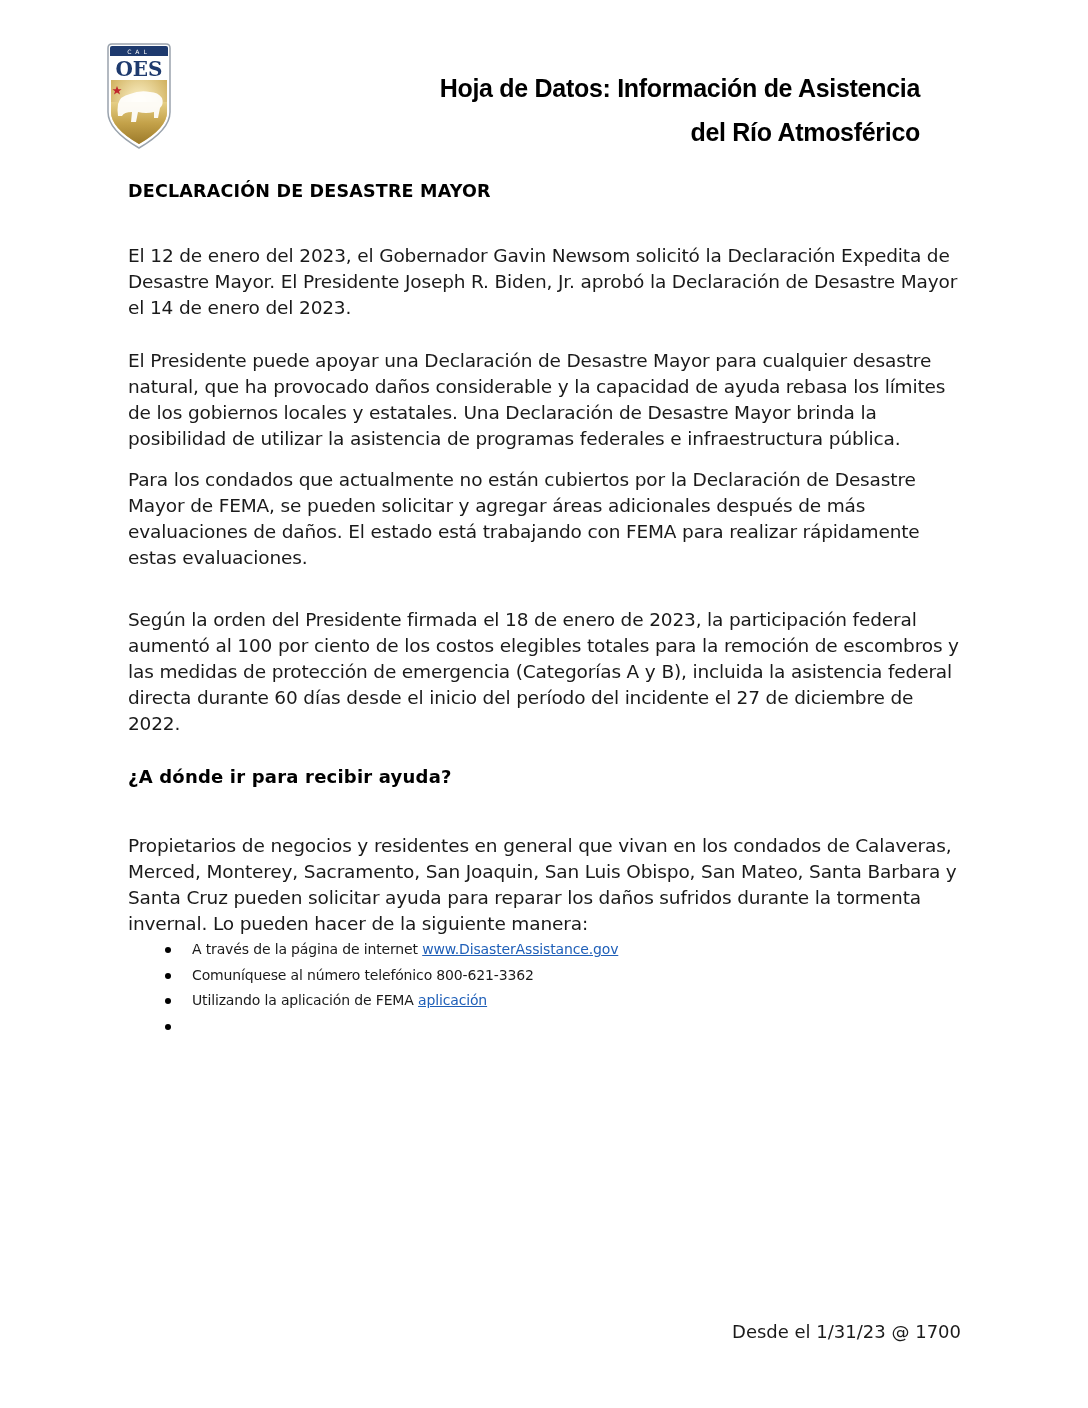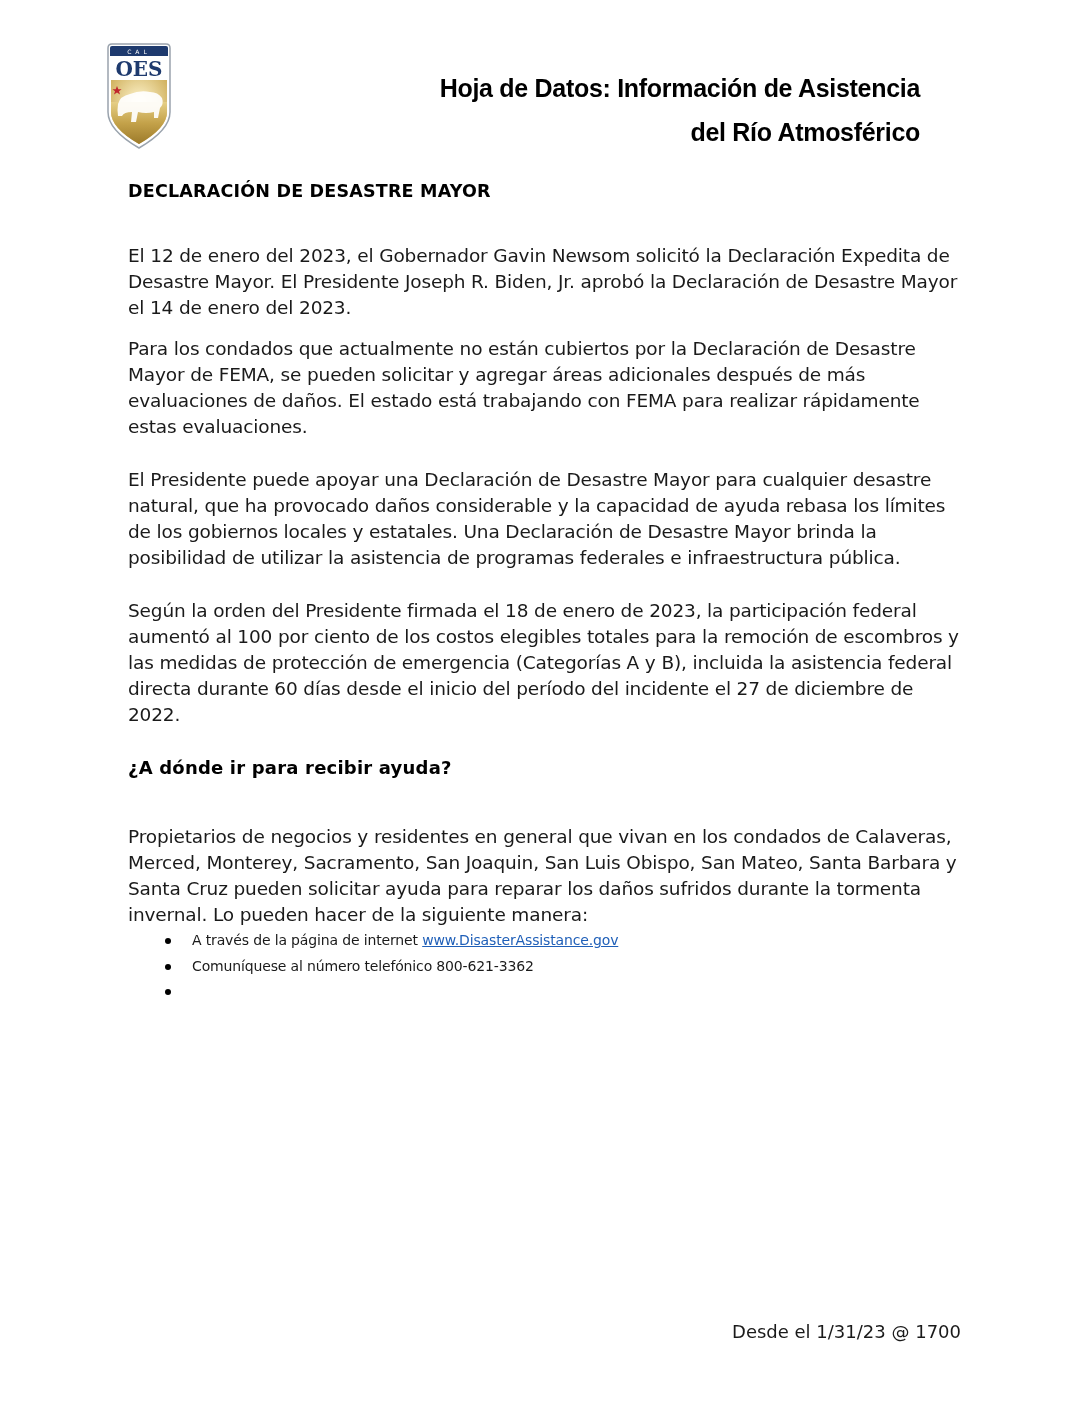--- a/index.html
+++ b/index.html
@@ -50,21 +50,21 @@
       font-weight: normal;
       font-size: 18.5px;
       line-height: 26px;
       color: #1a1a1a;
       letter-spacing: -0.15px;
     }
     .sec-heading { margin-top: 0; }
     .p1 { margin-top: 39px; }
     .p2 { margin-top: 27px; }
     .p3 { margin-top: 15px; }
-    .p4 { margin-top: 27px; }
+    .p4 { margin-top: 36px; }
     .sub-heading { margin-top: 27px; font-size: 18px; }
     .p5 { margin-top: 43px; }
 
     ul.help-list {
       list-style: none;
       margin-left: 37px;
       margin-top: 0;
     }
     ul.help-list li {
       position: relative;
@@ -135,38 +135,42 @@
   <h1 class="title">
     <span>Hoja de Datos: Información de Asistencia</span><br>
     <span>del Río Atmosférico</span>
   </h1>
 
   <div class="content">
 
     <h2 class="heading sec-heading">DECLARACIÓN DE DESASTRE MAYOR</h2>
 
     <p class="para p1">El 12 de enero del 2023, el Gobernador Gavin Newsom solicitó la Declaración Expedita de Desastre Mayor. El Presidente Joseph R. Biden, Jr. aprobó la Declaración de Desastre Mayor el 14 de enero del 2023.</p>
+    <p class="para p2">El Presidente puede apoyar una Declaración de Desastre Mayor para cualquier desastre natural, que ha provocado daños considerable y la capacidad de ayuda rebasa los límites de los gobiernos locales y estatales. Una Declaración de Desastre Mayor brinda la posibilidad de utilizar la asistencia de programas federales e infraestructura pública.</p>
     <p class="para p3">Para los condados que actualmente no están cubiertos por la Declaración de Desastre Mayor de FEMA, se pueden solicitar y agregar áreas adicionales después de más evaluaciones de daños. El estado está trabajando con FEMA para realizar rápidamente estas evaluaciones.</p>
-    <p class="para p2">El Presidente puede apoyar una Declaración de Desastre Mayor para cualquier desastre natural, que ha provocado daños considerable y la capacidad de ayuda rebasa los límites de los gobiernos locales y estatales. Una Declaración de Desastre Mayor brinda la posibilidad de utilizar la asistencia de programas federales e infraestructura pública.</p>
     <p class="para p4">Según la orden del Presidente firmada el 18 de enero de 2023, la participación federal aumentó al 100 por ciento de los costos elegibles totales para la remoción de escombros y las medidas de protección de emergencia (Categorías A y B), incluida la asistencia federal directa durante 60 días desde el inicio del período del incidente el 27 de diciembre de 2022.</p>
 
     <h2 class="heading sub-heading">¿A dónde ir para recibir ayuda?</h2>
 
     <p class="para p5">Propietarios de negocios y residentes en general que vivan en los condados de Calaveras, Merced, Monterey, Sacramento, San Joaquin, San Luis Obispo, San Mateo, Santa Barbara y Santa Cruz pueden solicitar ayuda para reparar los daños sufridos durante la tormenta invernal. Lo pueden hacer de la siguiente manera:</p>
 
     <ul class="help-list">
       <li>
         <span class="bullet"></span>
         <span>A través de la página de internet </span><a class="link" href="#">www.DisasterAssistance.gov</a>
       </li>
       <li>
         <span class="bullet"></span>
         <span>Comuníquese al número telefónico 800-621-3362</span>
       </li>
       <li>
         <span class="bullet"></span>
+        <span>Utilizando la aplicación de FEMA </span><a class="link" href="#">aplicación</a>
+      </li>
+      <li>
+        <span class="bullet"></span>
       </li>
     </ul>
   </div>
 
   <div class="footer">Desde el 1/31/23 @ 1700</div>
 
 </div>
 
 </body></html>

